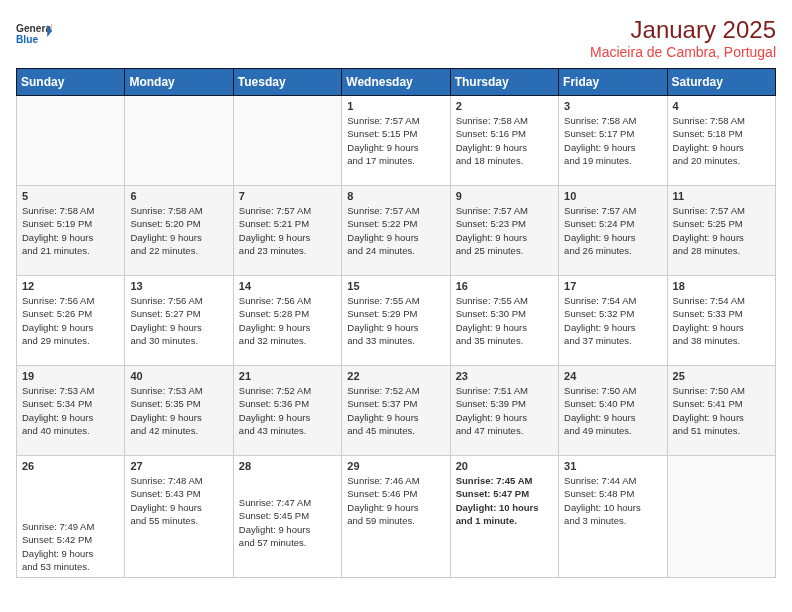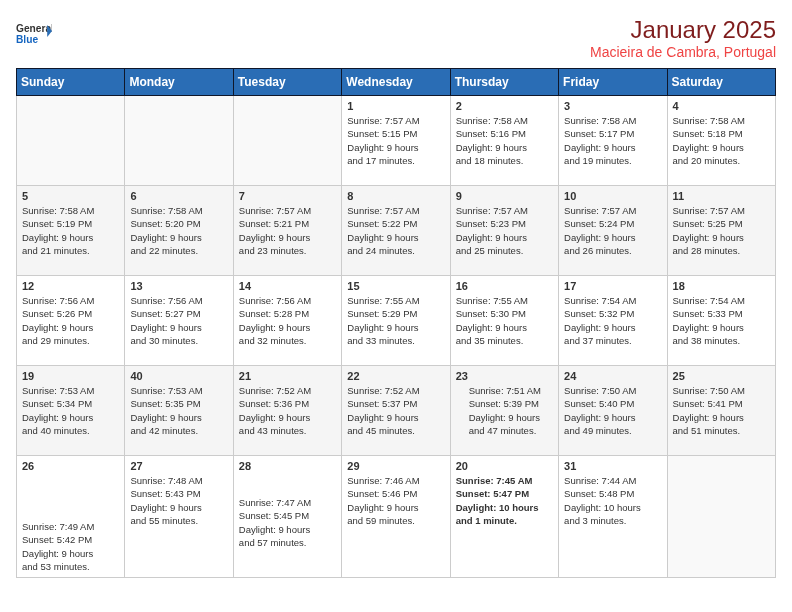--- a/index.html
+++ b/index.html
@@ -262,21 +262,21 @@
         </td>
         <td>
           <div class="day-num">22</div>
           <div class="day-info" style="white-space: pre-line;">Sunrise: 7:52 AM
 Sunset: 5:37 PM
 Daylight: 9 hours
 and 45 minutes.</div>
         </td>
         <td>
           <div class="day-num">23</div>
-          <div class="day-info" style="white-space: pre-line; margin-left: 13px;">Sunrise: 7:51 AM
+          <div class="day-info" style="white-space: pre-line;">Sunrise: 7:51 AM
 Sunset: 5:39 PM
 Daylight: 9 hours
 and 47 minutes.</div>
         </td>
         <td>
           <div class="day-num">24</div>
           <div class="day-info" style="white-space: pre-line;">Sunrise: 7:50 AM
 Sunset: 5:40 PM
 Daylight: 9 hours
 and 49 minutes.</div>

